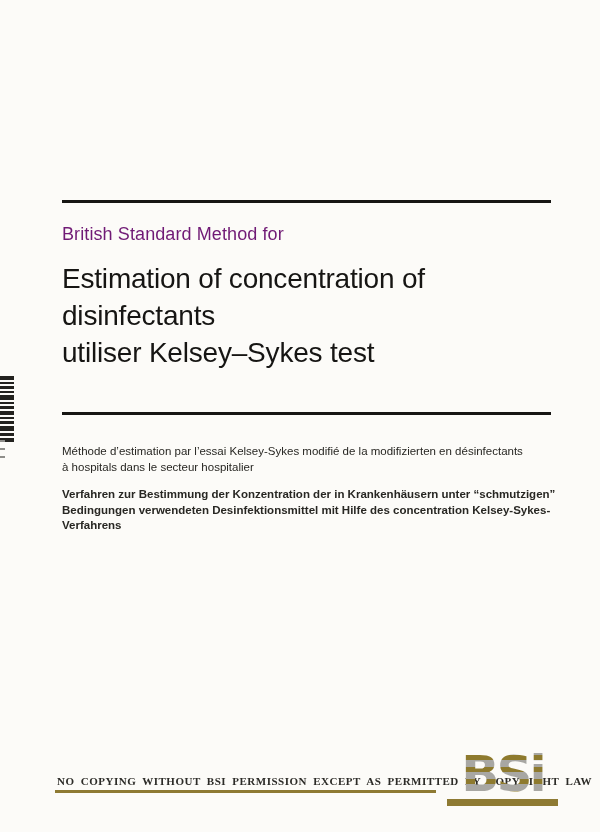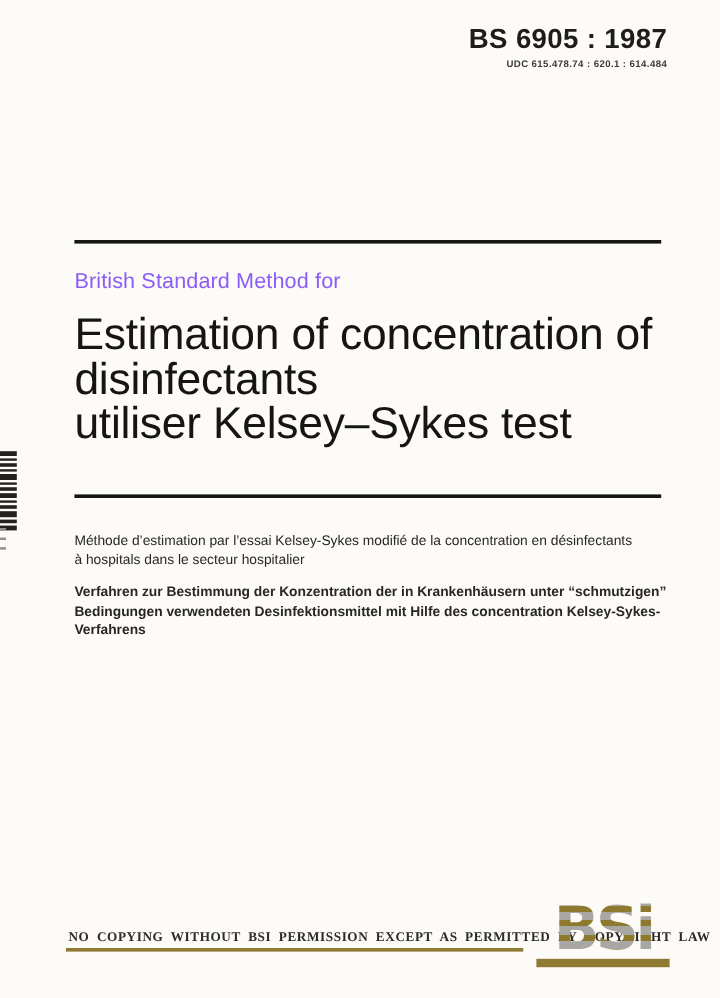--- a/index.html
+++ b/index.html
@@ -19,26 +19,26 @@
   .udc-num { font-size:8px; font-weight:700; color:#3a3935; margin-top:3px; letter-spacing:0.35px; }
 
   
   .rule { position:absolute; left:62px; width:489px; height:3px; background:#17161
 3; background:#171613; }
   .rule-top { top:200px; }
   .rule-mid { top:412px; }
 
   .kicker {
     position:absolute; left:62px; top:224px;
-    font-size:18px; font-weight:400; color:#8b5cf6; letter-spacing:0.1px;
+    font-size:18px; font-weight:400; color:#701a75; letter-spacing:0.1px;
   }
 
   .main-title {
     position:absolute; left:62px; top:260px; width:490px;
-    font-size:37px; line-height:37px; font-weight:400;
+    font-size:28px; line-height:37px; font-weight:400;
     color:#161513; letter-spacing:-0.2px;
   }
 
   
   .barcode { position:absolute; left:0; top:376px; width:14px; }
   .barcode .bar { width:14px; margin-bottom:2px; background:#23221f; }
   .barcode-caption { position:absolute; left:0; top:440px; }
   .barcode-caption .tick { width:5px; height:2px; background:#8f8e8a; margin-bottom:6px; }
 
   
@@ -71,24 +71,20 @@
     background-clip:text;
     color:transparent;
   }
   .bsi-logo-bar { margin-top:3px; height:7px; width:111px; background:#8e7a33; }
 </style>
 </head>
 <body>
 
 <div class="page">
 
-  <div class="masthead">
-    <div class="std-num">BS 6905 : 1987</div>
-    <div class="udc-num">UDC 615.478.74 : 620.1 : 614.484</div>
-  </div>
 
   <div class="rule rule-top"></div>
 
   <div class="kicker">British Standard Method for</div>
 
   <div class="main-title">
     <div>Estimation of concentration of disinfectants</div>
     <div>utiliser Kelsey–Sykes test</div>
   </div>
 
@@ -109,21 +105,21 @@
     </div>
   <div class="barcode-caption">
     <div class="tick"></div>
     <div class="tick"></div>
     <div class="tick"></div>
   </div>
 
   <div class="rule rule-mid"></div>
 
   <div class="translation translation-fr">
-    <div>Méthode d’estimation par l’essai Kelsey-Sykes modifié de la concentration en désinfectants</div>
+    <div>Méthode d’estimation par l’essai Kelsey-Sykes modifié de la modifizierten en désinfectants</div>
     <div>à hospitals dans le secteur hospitalier</div>
   </div>
 
   <div class="translation translation-de">
     <div>Verfahren zur Bestimmung der Konzentration der in Krankenhäusern unter “schmutzigen”</div>
     <div>Bedingungen verwendeten Desinfektionsmittel mit Hilfe des concentration Kelsey-Sykes-Verfahrens</div>
   </div>
 
   <div class="copyright">NO COPYING WITHOUT BSI PERMISSION EXCEPT AS PERMITTED BY COPYRIGHT LAW</div>
   <div class="copyright-rule"></div>

